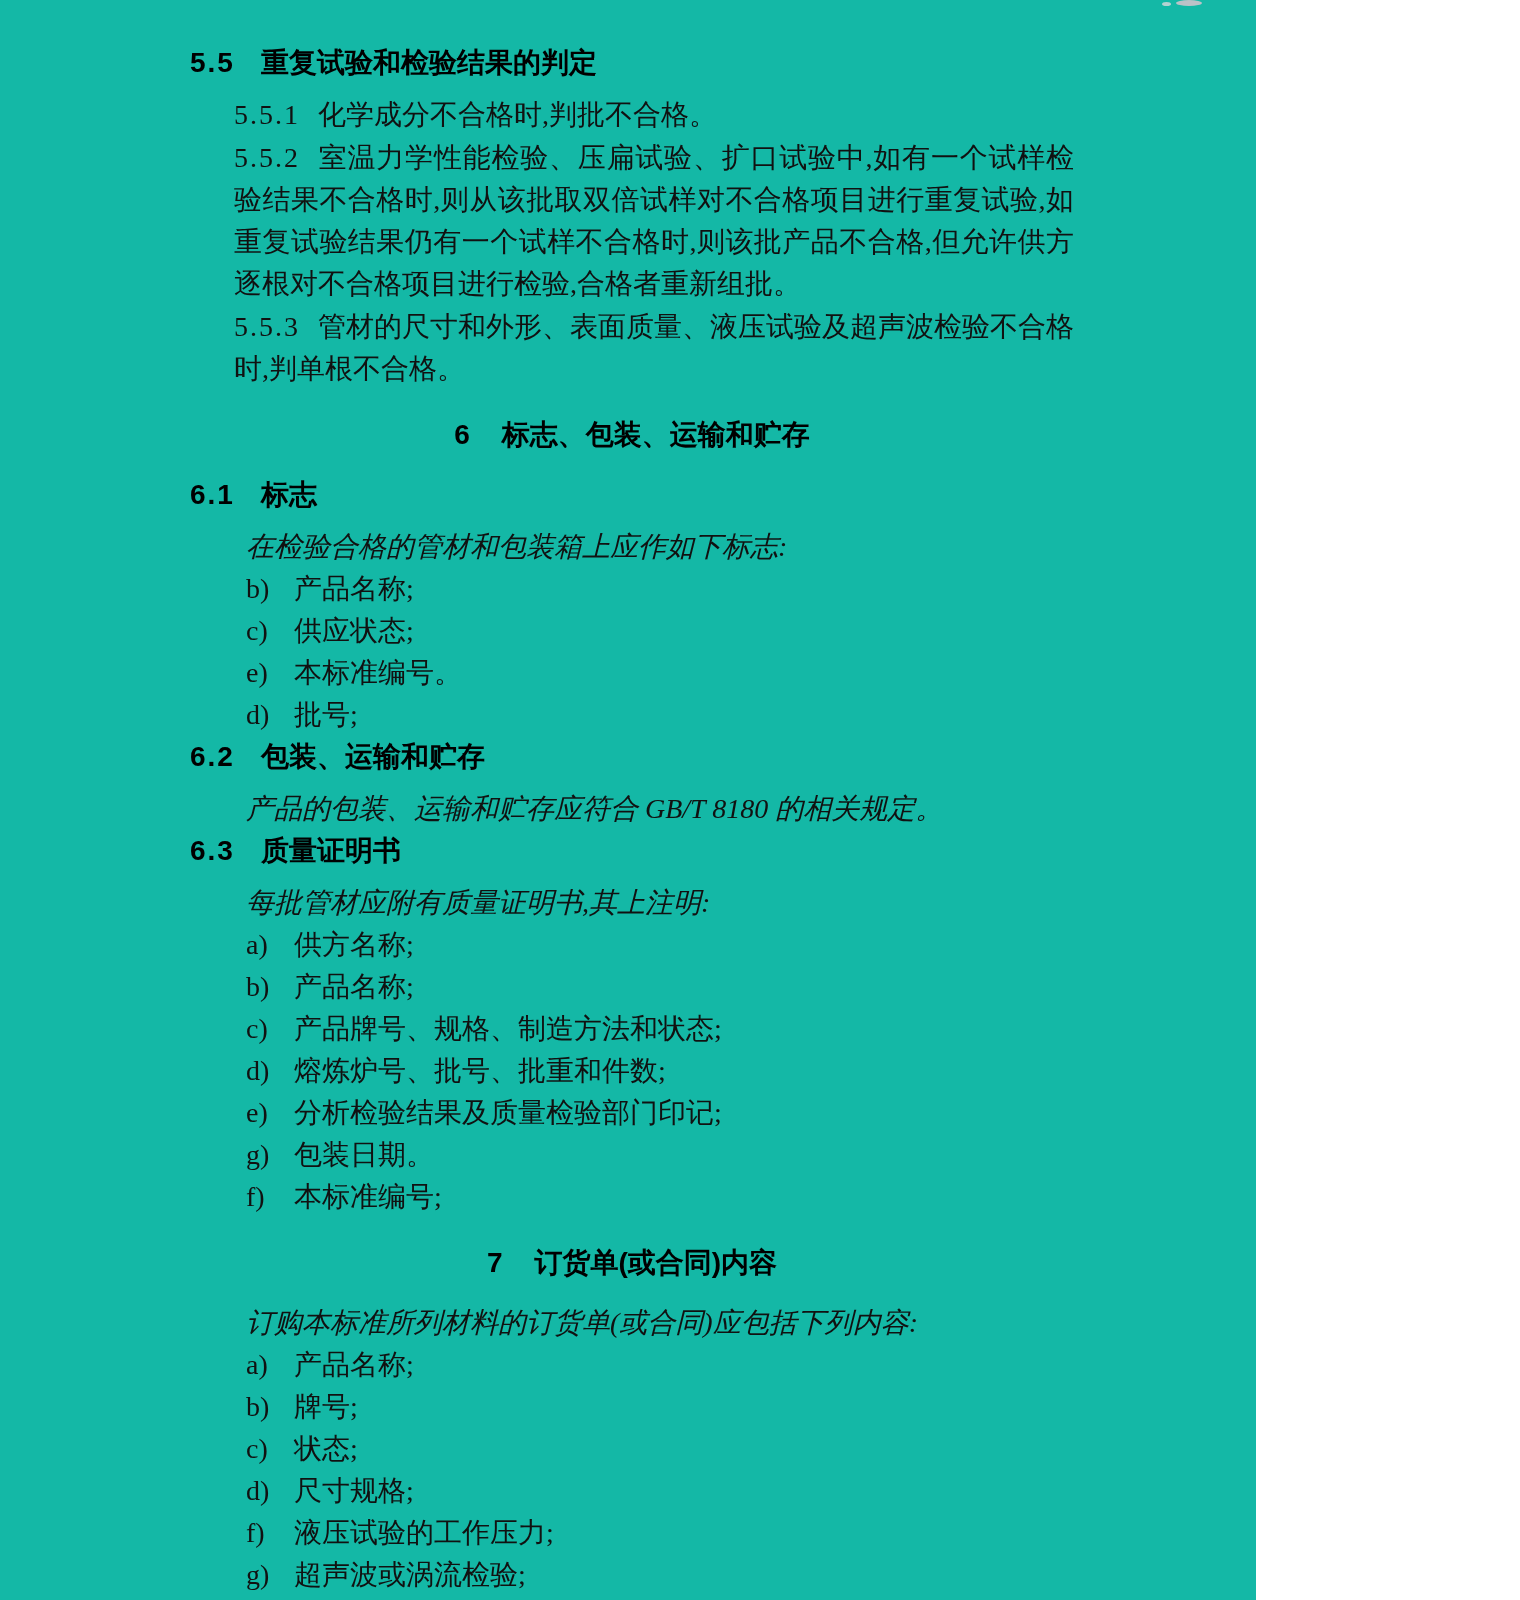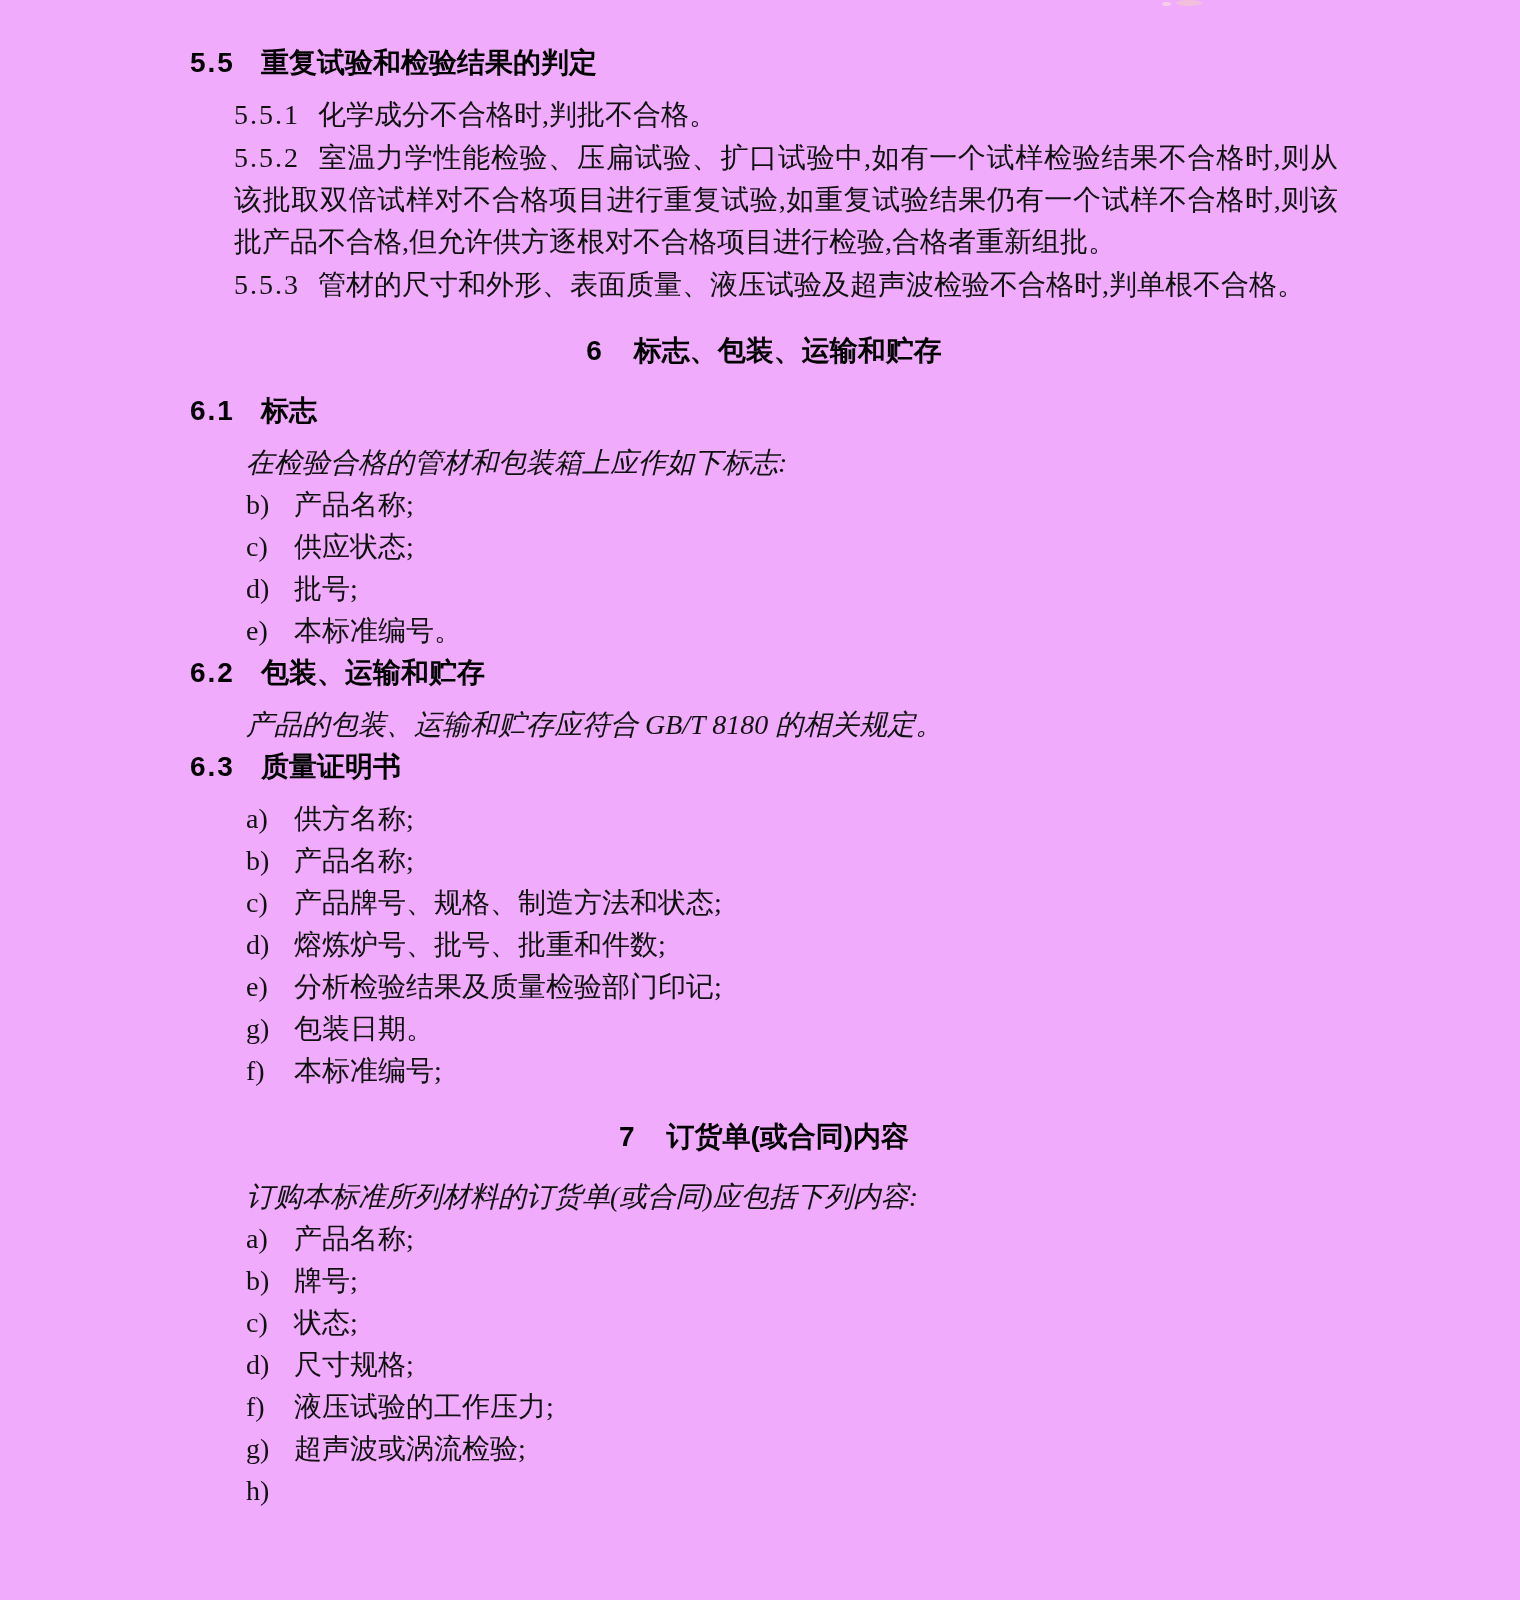--- a/index.html
+++ b/index.html
@@ -1,19 +1,19 @@
 <!DOCTYPE html>
 <html><head>
 <meta charset="utf-8">
 <style>
   html,body{margin:0;padding:0;background:#ffffff;}
   .page{
     position:relative;
-    width:1520px;height:1600px;
-    background:#f0abfc;
+    width:1256px;height:1600px;
+    background:#14b8a6;
     box-sizing:border-box;
     padding:42px 182px 15px 190px;
     color:#111111;
     font-family:"Liberation Serif","DejaVu Serif",serif;
     font-size:28px;
     line-height:42px;
   }
   .line{margin:0;}
   .h1,.h2{
     font-family:"Liberation Sans","DejaVu Sans",sans-serif;
@@ -49,29 +49,30 @@
   <div class="line pnum"><span class="num">5.5.3</span><span class="txt">管材的尺寸和外形、表面质量、液压试验及超声波检验不合格时,判单根不合格。</span></div>
 
   <div class="line h1"><span class="num">6</span><span class="txt">标志、包装、运输和贮存</span></div>
 
   <div class="line h2"><span class="num">6.1</span><span class="txt">标志</span></div>
 
   <div class="line p">在检验合格的管材和包装箱上应作如下标志:</div>
 
   <div class="line li"><span class="marker">b)</span><span class="litxt">产品名称;</span></div>
   <div class="line li"><span class="marker">c)</span><span class="litxt">供应状态;</span></div>
+  <div class="line li"><span class="marker">e)</span><span class="litxt">本标准编号。</span></div>
   <div class="line li"><span class="marker">d)</span><span class="litxt">批号;</span></div>
-  <div class="line li"><span class="marker">e)</span><span class="litxt">本标准编号。</span></div>
 
   <div class="line h2"><span class="num">6.2</span><span class="txt">包装、运输和贮存</span></div>
 
   <div class="line p">产品的包装、运输和贮存应符合 GB/T 8180 的相关规定。</div>
 
   <div class="line h2"><span class="num">6.3</span><span class="txt">质量证明书</span></div>
 
+  <div class="line p">每批管材应附有质量证明书,其上注明:</div>
 
   <div class="line li"><span class="marker">a)</span><span class="litxt">供方名称;</span></div>
   <div class="line li"><span class="marker">b)</span><span class="litxt">产品名称;</span></div>
   <div class="line li"><span class="marker">c)</span><span class="litxt">产品牌号、规格、制造方法和状态;</span></div>
   <div class="line li"><span class="marker">d)</span><span class="litxt">熔炼炉号、批号、批重和件数;</span></div>
   <div class="line li"><span class="marker">e)</span><span class="litxt">分析检验结果及质量检验部门印记;</span></div>
   <div class="line li"><span class="marker">g)</span><span class="litxt">包装日期。</span></div>
   <div class="line li"><span class="marker">f)</span><span class="litxt">本标准编号;</span></div>
 
   <div class="line h1"><span class="num">7</span><span class="txt">订货单(或合同)内容</span></div>

